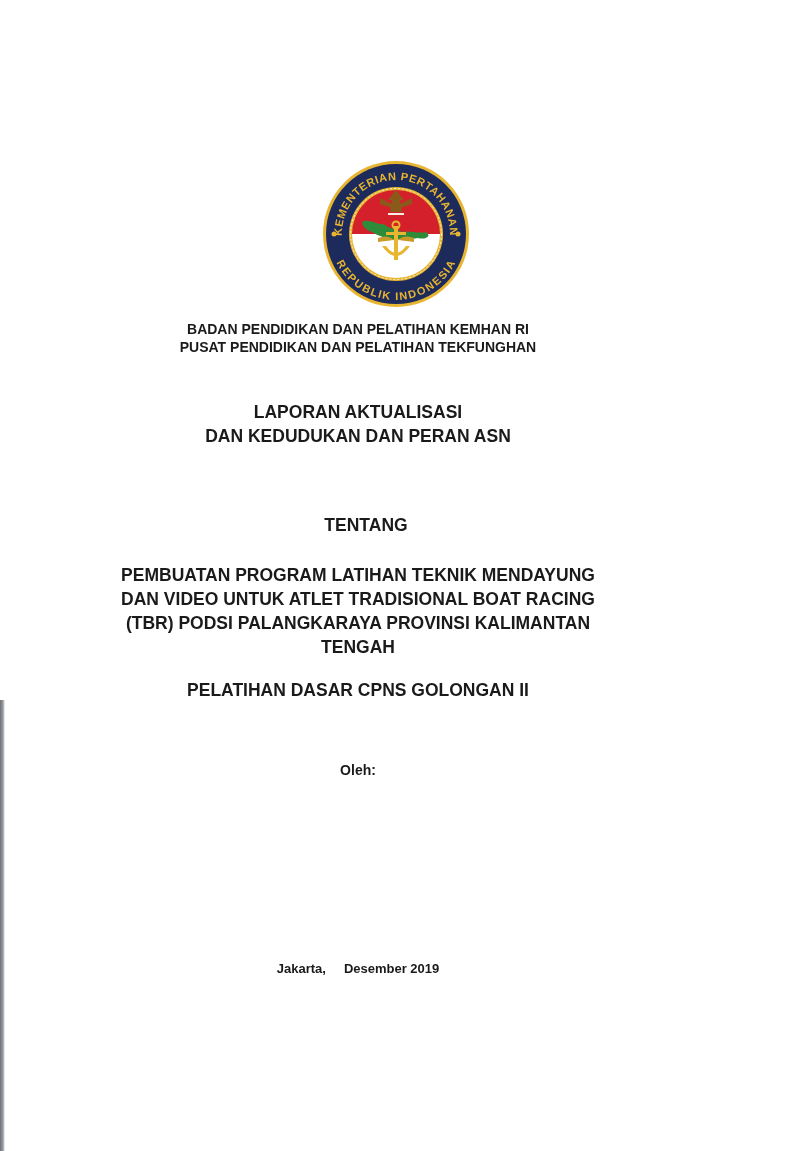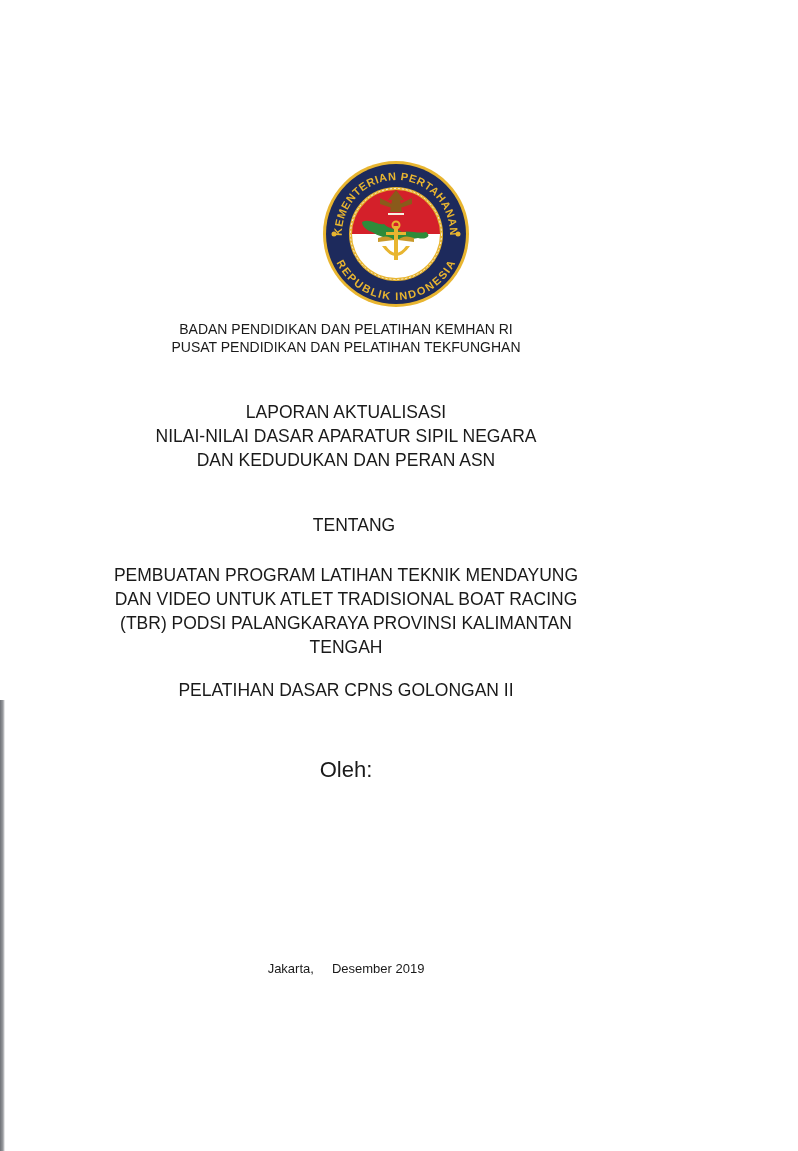--- a/index.html
+++ b/index.html
@@ -8,27 +8,27 @@
       background: #ffffff; position: relative;
       font-family: "Liberation Sans", sans-serif;
       color: #1a1a1a;
     }
     .page { position: absolute; inset: 0; background: #fff; }
     .left-edge {
       position: absolute; left: 0; top: 700px; width: 5px; height: 451px;
       background: linear-gradient(to right, #6e7176, #9a9ca0 60%, rgba(255,255,255,0));
     }
     .logo { position: absolute; left: 322px; top: 160px; width: 148px; height: 148px; }
-    .block { position: absolute; left: 4px; width: 684px; text-align: center; font-weight: normal; }
+    .block { position: absolute; left: 16px; width: 684px; text-align: center; font-weight: bold; }
     .inst { top: 320px; font-size: 14px; line-height: 18px; }
     .title { top: 400px; font-size: 17.5px; line-height: 24px; }
     .tentang { top: 513px; font-size: 17.5px; line-height: 24px; margin-left: 8px; }
     .subject { top: 563px; font-size: 17.5px; line-height: 24px; }
     .program { top: 678px; font-size: 17.5px; line-height: 24px; }
-    .oleh { top: 758px; font-size: 22px; line-height: 24px; }
+    .oleh { top: 758px; font-size: 14px; line-height: 24px; }
     .author { top: 818px; font-size: 17.5px; line-height: 24px; }
     .place { top: 957px; font-size: 13px; line-height: 24px; }
     .line { display: block; }
     .gap { display: inline-block; width: 18px; }
   </style>
 </head>
 <body>
 
 <div class="page">
   <div class="left-edge"></div>
@@ -68,21 +68,20 @@
     </text>
   </svg>
 
   <div class="block inst">
     <span class="line">BADAN PENDIDIKAN DAN PELATIHAN KEMHAN RI</span>
     <span class="line">PUSAT PENDIDIKAN DAN PELATIHAN TEKFUNGHAN</span>
   </div>
 
   <div class="block title">
     <span class="line">LAPORAN AKTUALISASI</span>
-    <span class="line">NILAI-NILAI DASAR APARATUR SIPIL NEGARA</span>
     <span class="line">DAN KEDUDUKAN DAN PERAN ASN</span>
   </div>
 
   <div class="block tentang">TENTANG</div>
 
   <div class="block program">PELATIHAN DASAR CPNS GOLONGAN II</div>
 
   <div class="block subject">
     <span class="line">PEMBUATAN PROGRAM LATIHAN TEKNIK MENDAYUNG</span>
     <span class="line">DAN VIDEO UNTUK ATLET TRADISIONAL BOAT RACING</span>

